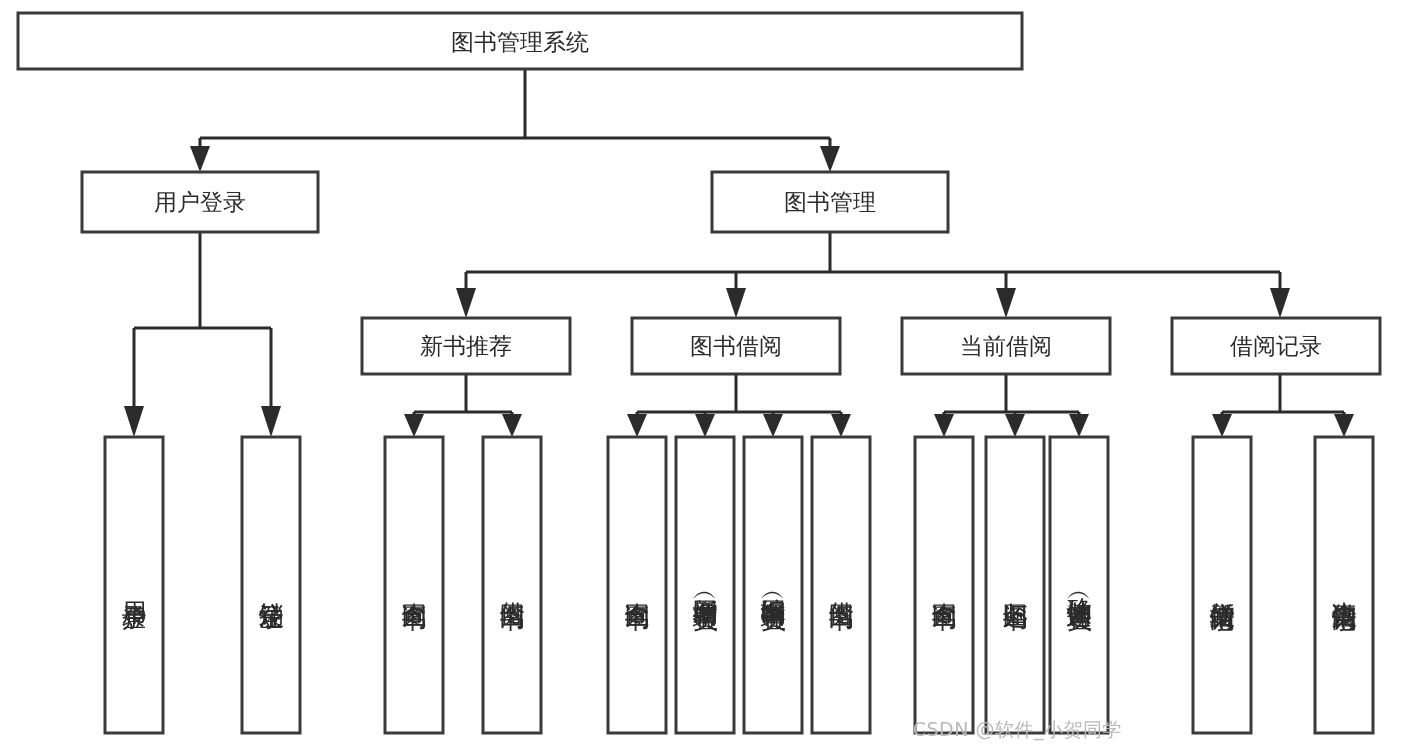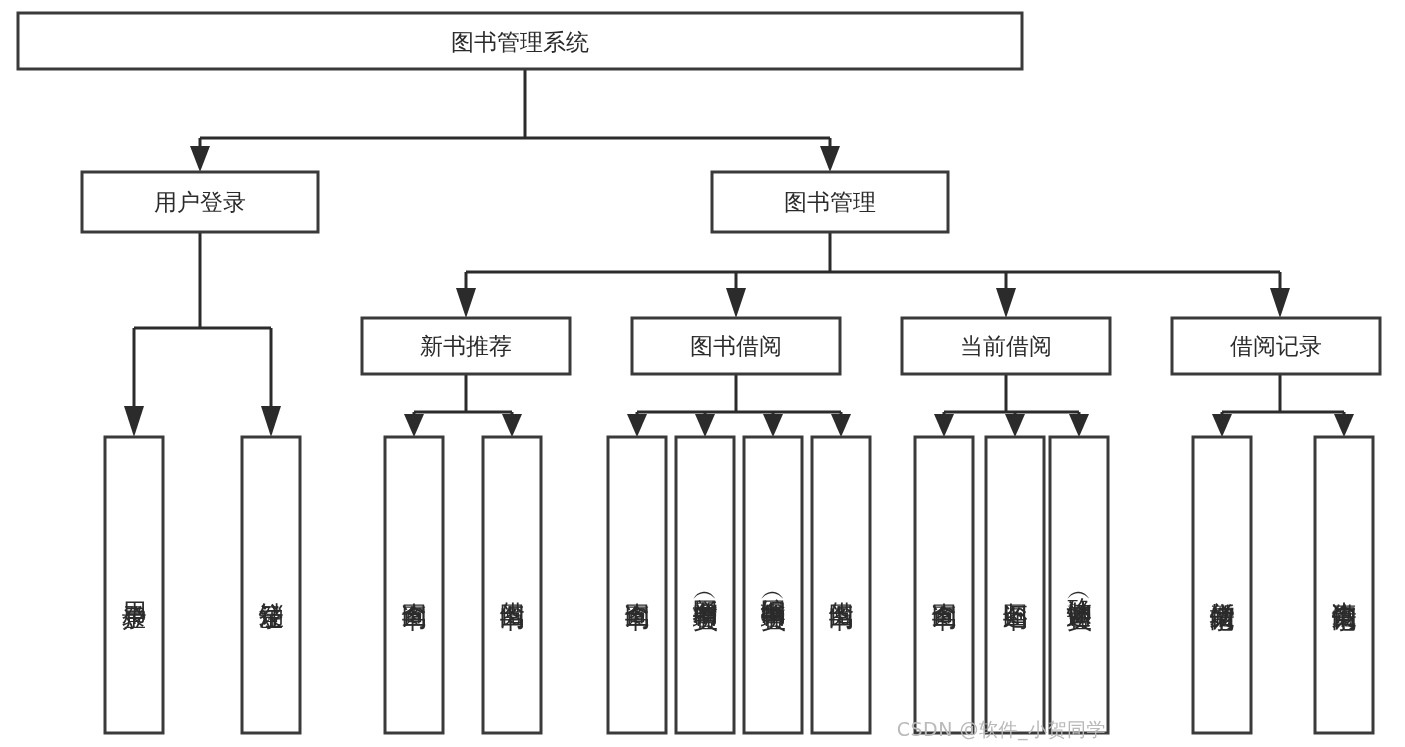--- a/index.html
+++ b/index.html
@@ -61,21 +61,21 @@
     letter-spacing: 1.5px;
     text-align: center;
     display: flex;
     align-items: center;
     justify-content: center;
     white-space: nowrap;
     user-select: none;
   }
   .watermark {
     position: absolute;
-    right: 24px;
+    right: 8px;
     bottom: 4px;
     font-family: "DejaVu Sans", "Liberation Sans", sans-serif;
     font-size: 19px;
     color: #b9b9b9;
     letter-spacing: 0.5px;
     white-space: nowrap;
     user-select: none;
   }
 </style>
 </head>

